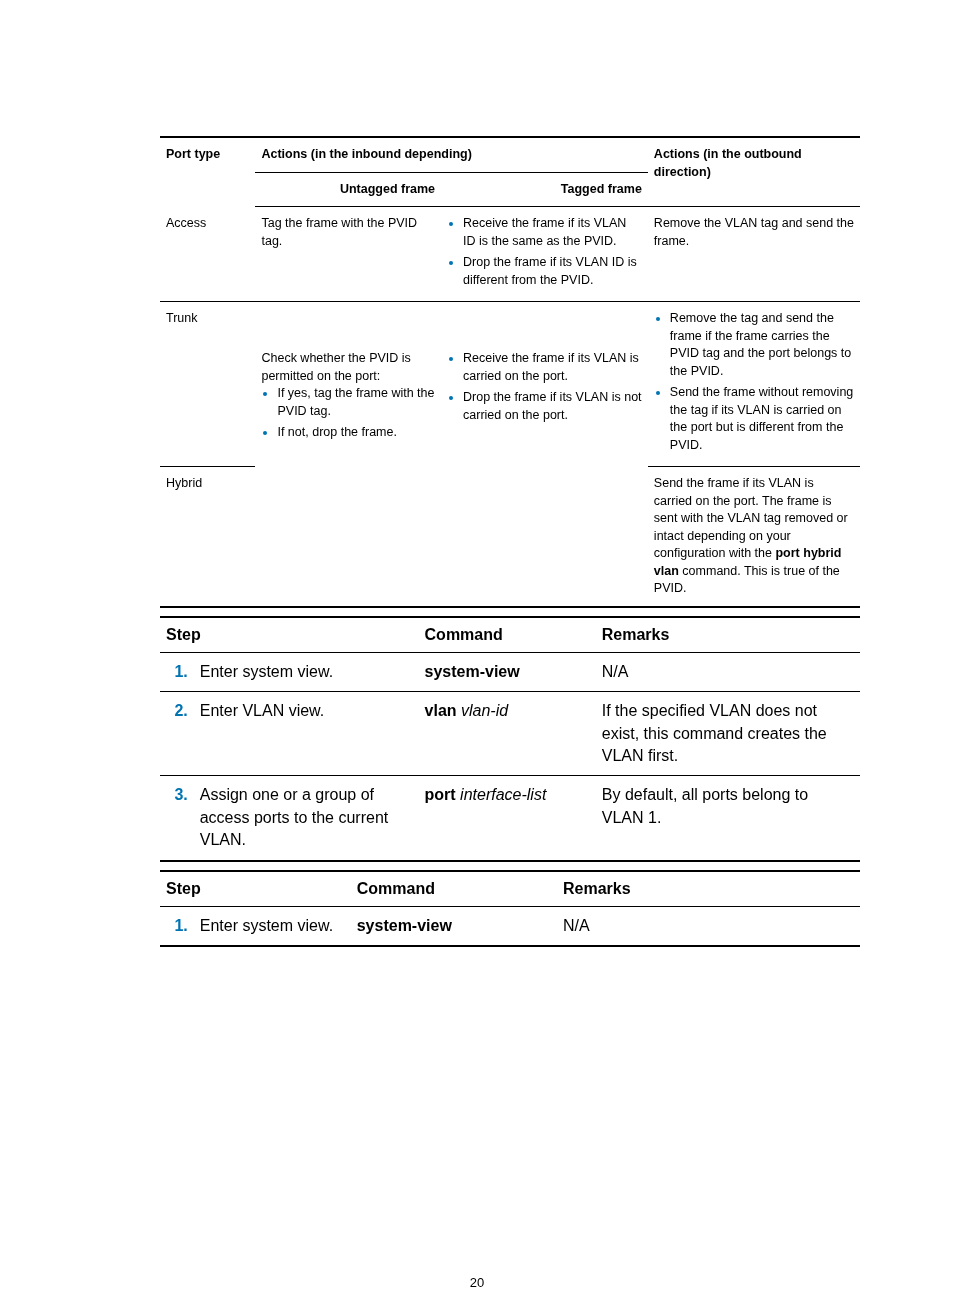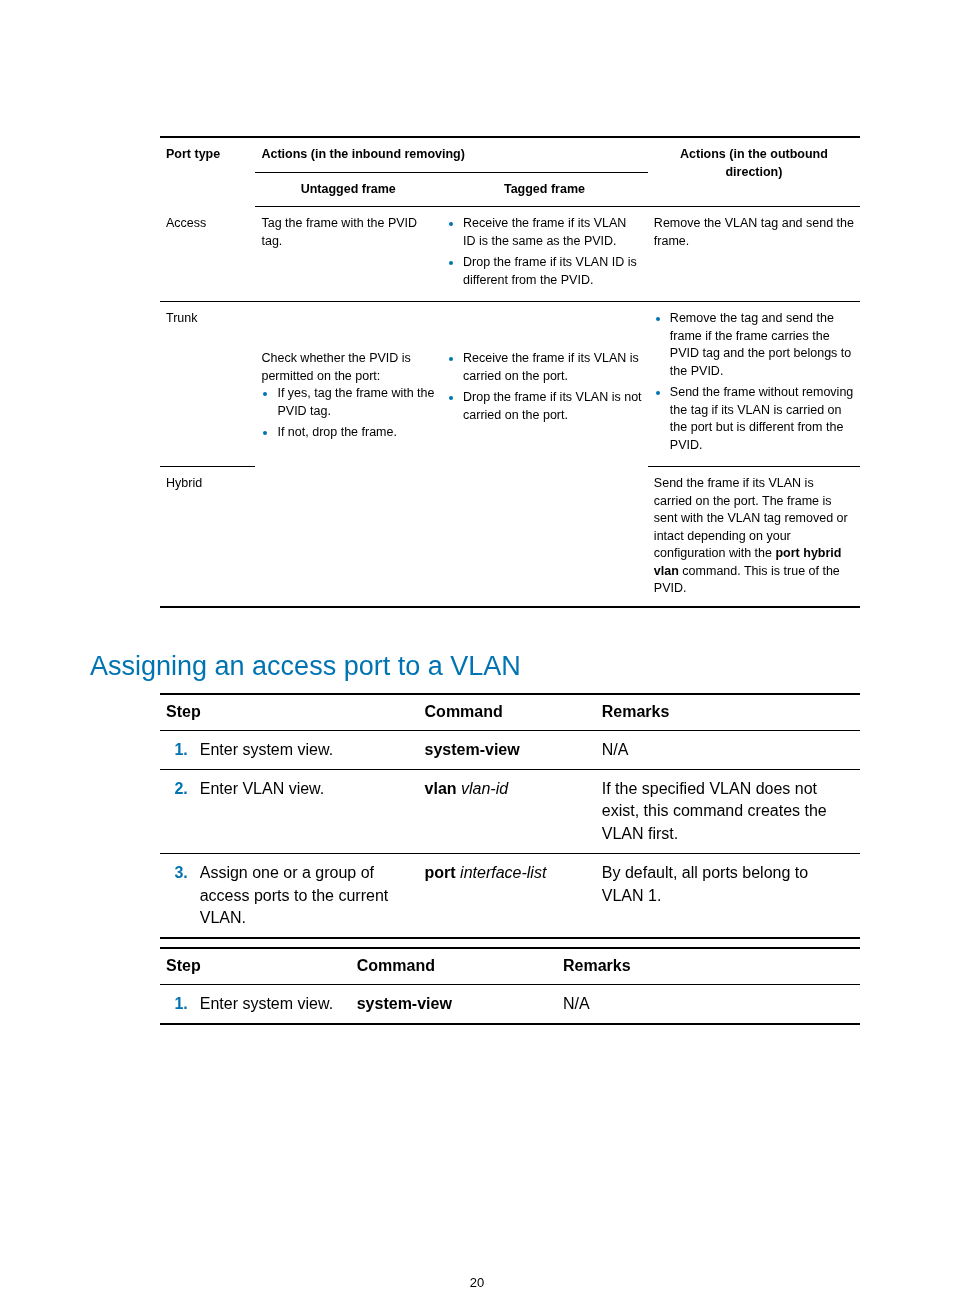--- a/index.html
+++ b/index.html
@@ -43,26 +43,25 @@
     border-top: 2px solid #000;
     border-bottom: 1px solid #000;
     font-weight: bold;
     text-align: left;
   }
   .tbl1 thead tr.r1 th.first {
     border-bottom: none;
   }
   .tbl1 thead tr.r1 th.actions-out {
     border-bottom: none;
-    text-align: center;
   }
   .tbl1 thead tr.r2 th {
     border-bottom: 1px solid #000;
     font-weight: bold;
-    text-align: center;
+    text-align: right;
   }
   .tbl1 tbody td {
     border-bottom: 1px solid #000;
   }
   .tbl1 tbody tr.last td { border-bottom: 2px solid #000; }
   .tbl1 tbody td.noborder { border-bottom: none; }
   .tbl1 ul {
     margin: 0;
     padding-left: 16px;
   }
@@ -143,21 +142,21 @@
   <table class="tbl1">
     <colgroup>
       <col class="col-port">
         <col class="col-untag">
         <col class="col-tag">
         <col class="col-out">
     </colgroup>
     <thead>
       <tr class="r1">
         <th rowspan="2" class="first"><span>Port type</span></th>
-        <th colspan="2"><span>Actions (in the inbound removing)</span></th>
+        <th colspan="2"><span>Actions (in the inbound depending)</span></th>
         <th rowspan="2" class="actions-out" style="border-bottom:1px solid #000;">
           <span>Actions (in the outbound</span><br>
           <span>direction)</span>
         </th>
       </tr>
       <tr class="r2">
         <th><span>Untagged frame</span></th>
         <th><span>Tagged frame</span></th>
       </tr>
     </thead>
@@ -202,21 +201,20 @@
 
       <tr class="last">
         <td><span>Hybrid</span></td>
         <td>
           <span>Send the frame if its VLAN is carried on the port. The frame is sent with the VLAN tag removed or intact depending on your configuration with the </span><span class="b">port hybrid vlan</span><span> command. This is true of the PVID.</span>
         </td>
       </tr>
     </tbody>
   </table>
 
-  <h2 class="section"><span>Assigning an access port to a VLAN</span></h2>
 
   <div class="body-indent">
   </div>
 
   <table class="steptbl">
     <colgroup>
         <col style="width:30px">
         <col class="sc-step">
         <col class="sc-cmd">
         <col class="sc-rem">

